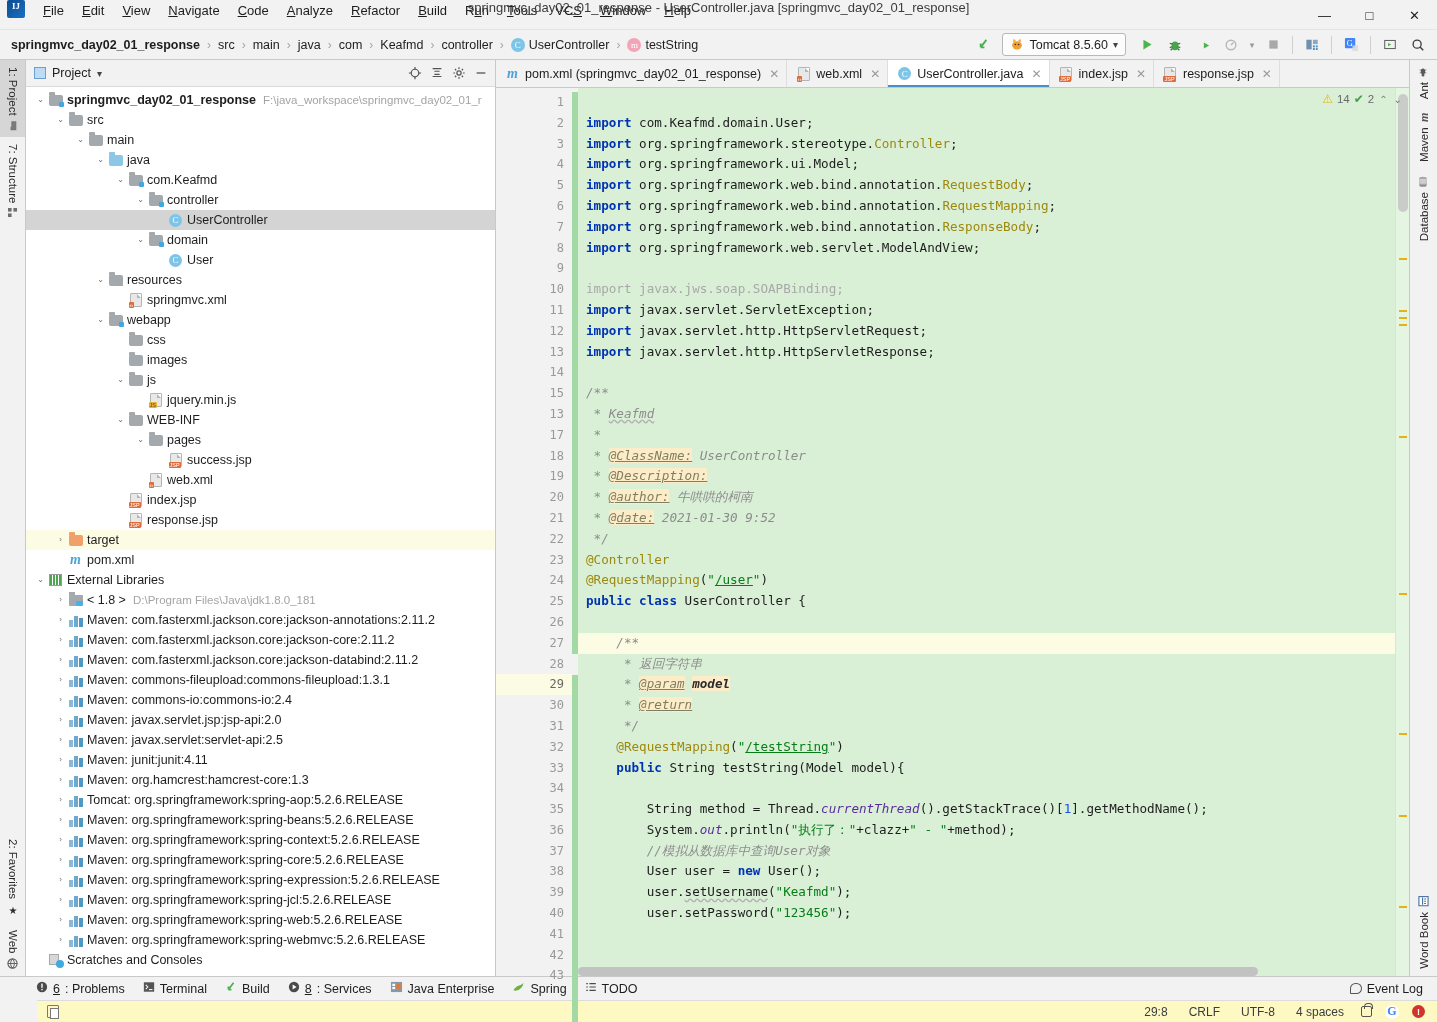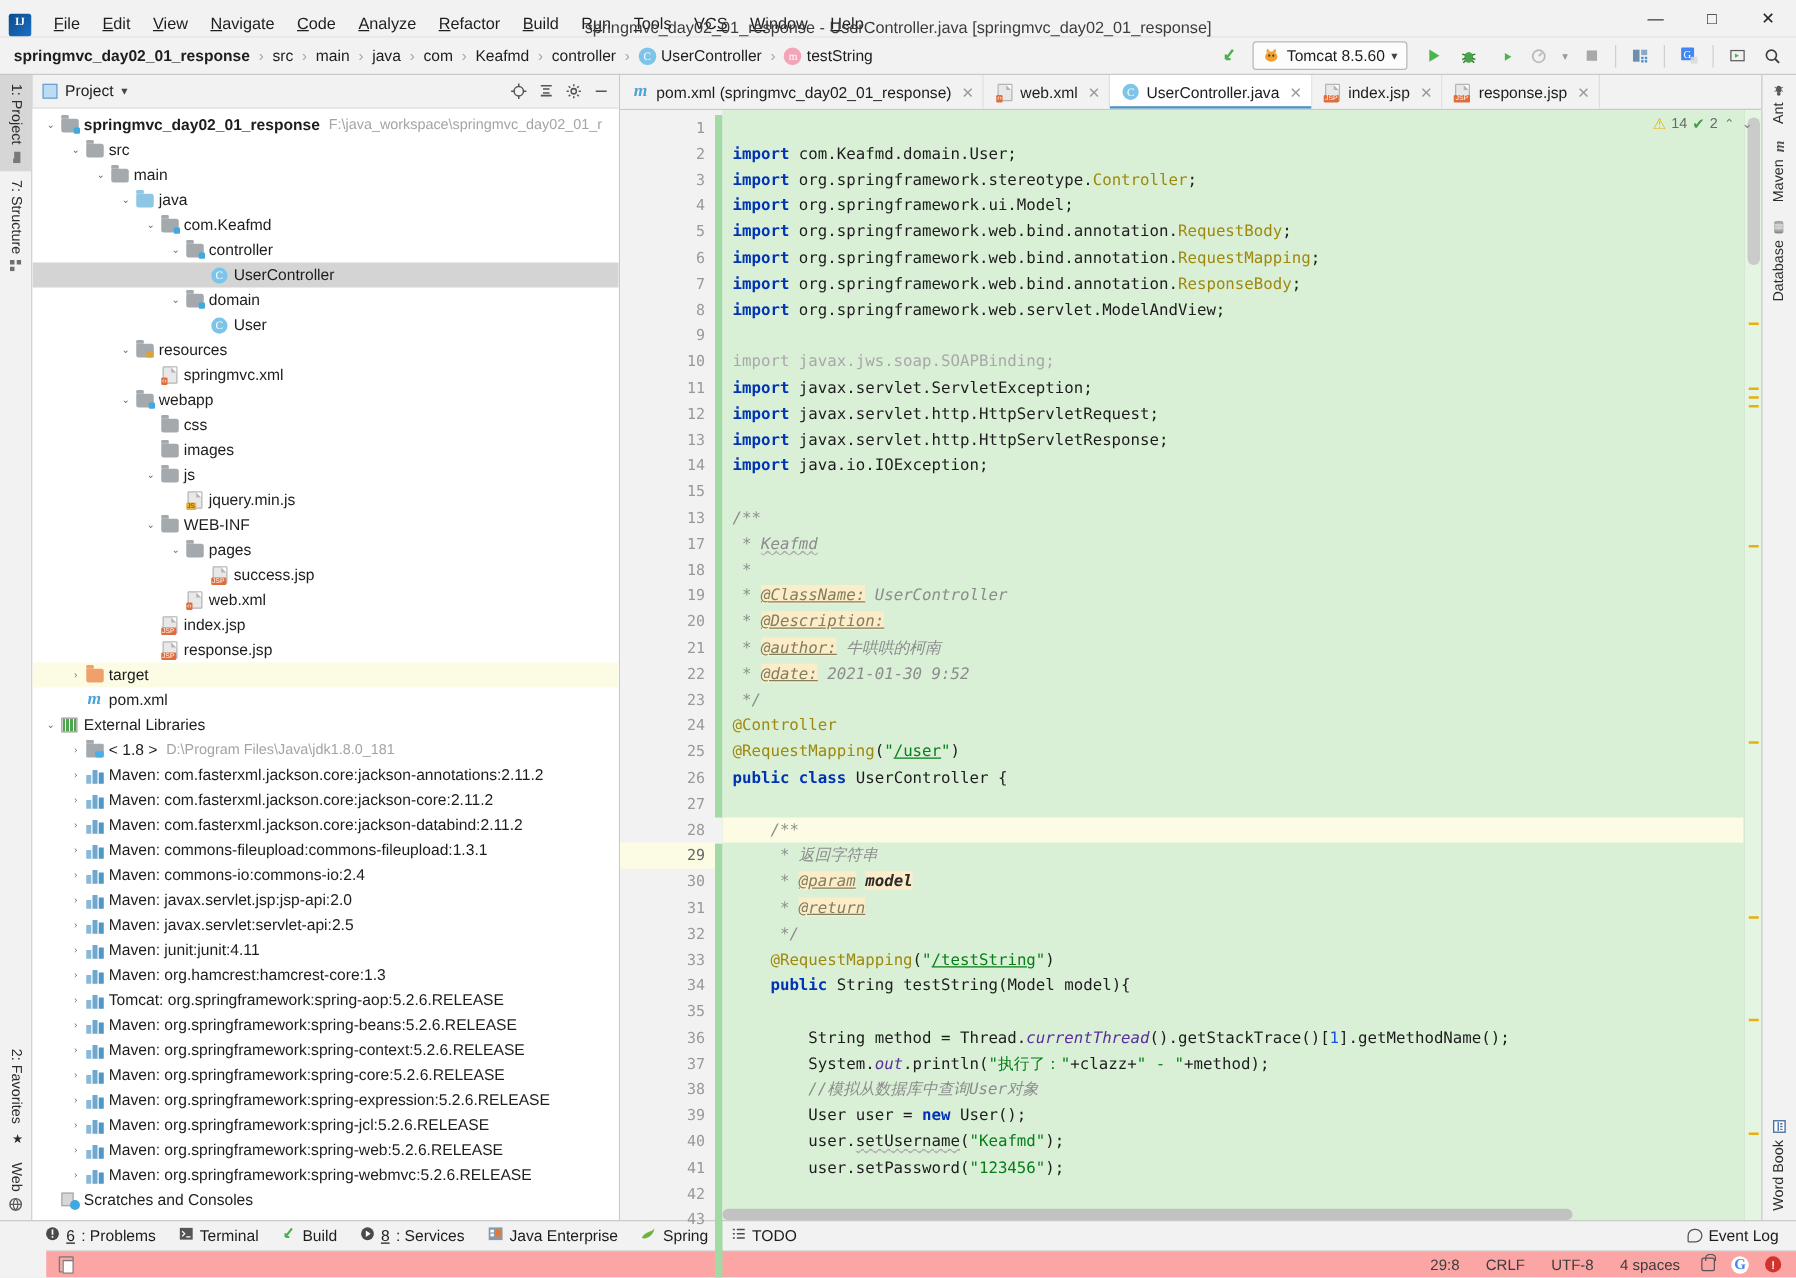--- a/index.html
+++ b/index.html
@@ -8,21 +8,21 @@
     font-family:"Liberation Sans", sans-serif;
     font-size:12.5px;
     background:#f2f2f2;
     color:#1d1d1d;
     overflow:hidden;
   }
   #app { position:relative; width:1437px; height:1022px; display:flex; flex-direction:column; }
 
   
   .titlebar {
-    height:30px; background:#f2f2f2; display:flex; align-items:flex-end;
+    height:30px; background:#f2f2f2; display:flex; align-items:flex-start;
     border-bottom:1px solid #e4e4e4; flex:none; position:relative;
   }
   .ij-logo {
     width:18px; height:18px; margin-left:7px; margin-right:9px;
     background:linear-gradient(135deg,#0d4c8f 0%, #1a6fc4 100%);
     border-radius:2px; position:relative; flex:none;
   }
   .ij-logo::after {
     content:"IJ"; position:absolute; left:0; right:0; top:1px;
     font-size:9px; color:#fff; text-align:center; font-weight:bold;
@@ -242,21 +242,21 @@
   }
   .btw {
     display:flex; align-items:center; gap:5px; padding:2px 8px; font-size:12.5px; border-radius:3px;
     white-space:nowrap;
   }
   .btw u { text-decoration:underline; }
   .bottombar .right { margin-left:auto; display:flex; align-items:center; padding-right:8px;}
 
   
   .statusbar {
-    height:22px; background:#fca5a5; border-top:1px solid #dcdcdc;
+    height:22px; background:#fef9c3; border-top:1px solid #dcdcdc;
     display:flex; align-items:center; font-size:12px; color:#3c3c3c; flex:none;margin-left:37px;
   }
   .statusbar .left { display:flex; align-items:center; padding-left:10px; gap:7px;}
   .statusbar .right { margin-left:auto; display:flex; align-items:center; gap:13px; padding-right:12px;}
   .sb-item { padding:2px 4px; border-radius:2px; }
 
   .lockicon{ width:11px;height:11px;border:1.4px solid #555; border-radius:2px; position:relative;}
   .lockicon::before{content:"";position:absolute;left:1.5px;top:-4px;width:7px;height:5px;border:1.4px solid #555;border-bottom:none;border-radius:4px 4px 0 0;}
   .gicon{ width:14px;height:14px;border-radius:50%;background:#fff;color:#4285f4;font-weight:bold;
           display:flex;align-items:center;justify-content:center;font-size:12px;font-family:"Liberation Serif",serif;}
@@ -1032,21 +1032,20 @@
             <div class="cline"><span class="kw">import</span> org.springframework.ui.Model;</div>
             <div class="cline"><span class="kw">import</span> org.springframework.web.bind.annotation.<span class="cls-n">RequestBody</span>;</div>
             <div class="cline"><span class="kw">import</span> org.springframework.web.bind.annotation.<span class="cls-n">RequestMapping</span>;</div>
             <div class="cline"><span class="kw">import</span> org.springframework.web.bind.annotation.<span class="cls-n">ResponseBody</span>;</div>
             <div class="cline"><span class="kw">import</span> org.springframework.web.servlet.ModelAndView;</div>
             <div class="cline"></div>
             <div class="cline"><span class="grey">import javax.jws.soap.SOAPBinding;</span></div>
             <div class="cline"><span class="kw">import</span> javax.servlet.ServletException;</div>
             <div class="cline"><span class="kw">import</span> javax.servlet.http.HttpServletRequest;</div>
             <div class="cline"><span class="kw">import</span> javax.servlet.http.HttpServletResponse;</div>
-            <div class="cline"><span class="kw">import</span> java.io.IOException;</div>
             <div class="cline"></div>
             <div class="cline"><span class="jdoc">/**</span></div>
             <div class="cline"> <span class="jdoc">* <span class="typo">Keafmd</span></span></div>
             <div class="cline"> <span class="jdoc">*</span></div>
             <div class="cline"> <span class="jdoc">* <span class="tagk">@ClassName:</span> UserController</span></div>
             <div class="cline"> <span class="jdoc">* <span class="tagk">@Description:</span></span></div>
             <div class="cline"> <span class="jdoc">* <span class="tagk">@author:</span> 牛哄哄的柯南</span></div>
             <div class="cline"> <span class="jdoc">* <span class="tagk">@date:</span> 2021-01-30 9:52</span></div>
             <div class="cline"> <span class="jdoc">*/</span></div>
             <div class="cline"><span class="ann">@Controller</span></div>

